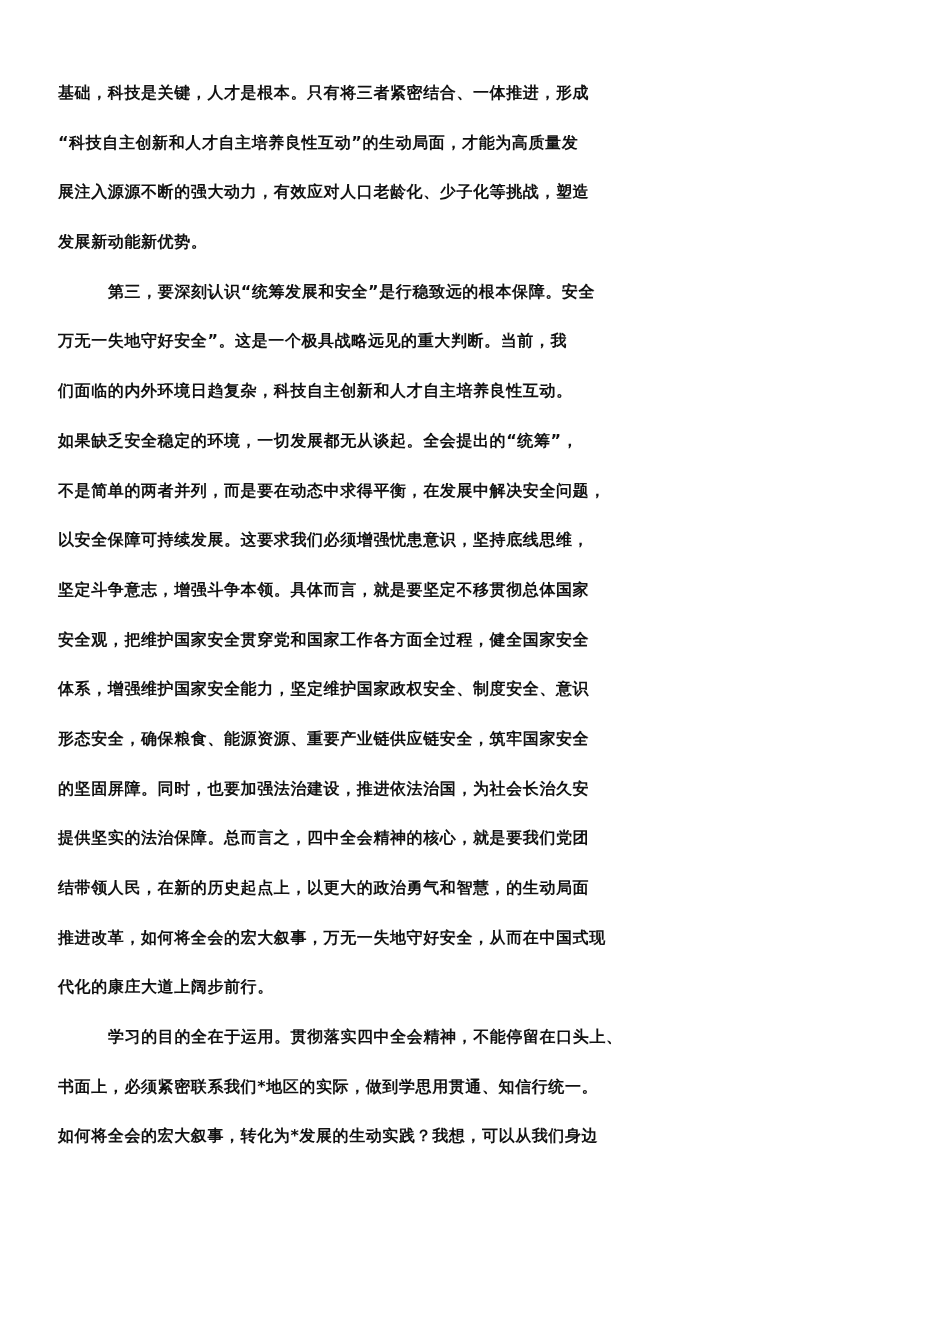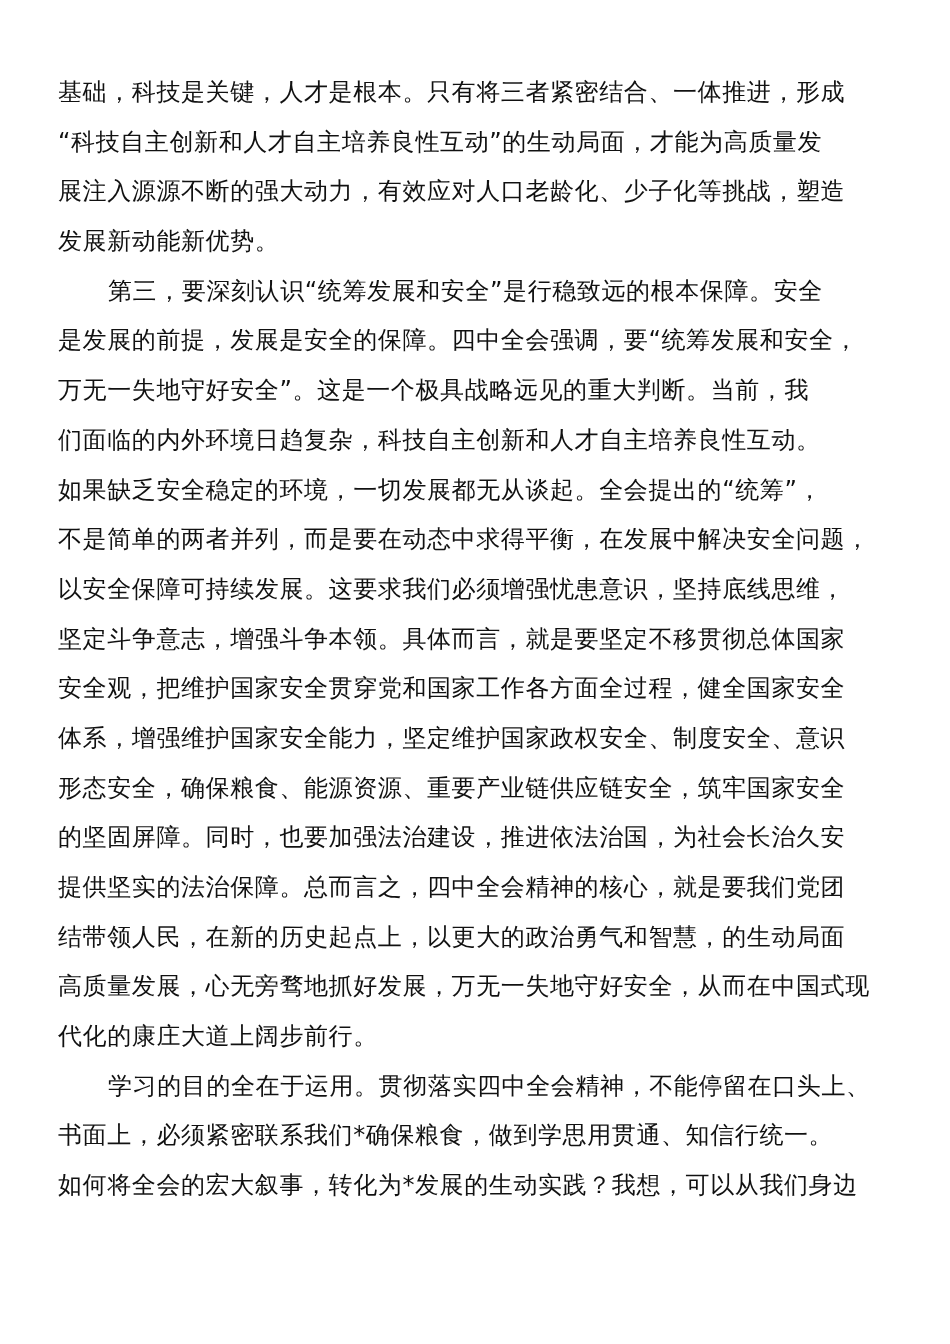--- a/index.html
+++ b/index.html
@@ -17,59 +17,59 @@
     }
     .page {
       position: absolute;
       left: 58px;
       top: 68px;
       width: 840px;
     }
     .line {
       height: 49.7px;
       line-height: 49.7px;
-      font-size: 24px;
+      font-size: 16px;
       white-space: nowrap;
       letter-spacing: 0.6px;
+      font-weight: bold;
     }
     .indent {
       padding-left: 50px;
     }
   </style>
 </head>
 <body>
 
 <div class="page">
 
   <div class="paragraph">
     <div class="line">基础，科技是关键，人才是根本。只有将三者紧密结合、一体推进，形成</div>
     <div class="line">“科技自主创新和人才自主培养良性互动”的生动局面，才能为高质量发</div>
     <div class="line">展注入源源不断的强大动力，有效应对人口老龄化、少子化等挑战，塑造</div>
     <div class="line">发展新动能新优势。</div>
   </div>
 
   <div class="paragraph">
     <div class="line indent">第三，要深刻认识“统筹发展和安全”是行稳致远的根本保障。安全</div>
-    <div class="line">是发展的前提，发展是安全的保障。四中全会强调，要“统筹发展和安全，</div>
     <div class="line">万无一失地守好安全”。这是一个极具战略远见的重大判断。当前，我</div>
     <div class="line">们面临的内外环境日趋复杂，科技自主创新和人才自主培养良性互动。</div>
     <div class="line">如果缺乏安全稳定的环境，一切发展都无从谈起。全会提出的“统筹”，</div>
     <div class="line">不是简单的两者并列，而是要在动态中求得平衡，在发展中解决安全问题，</div>
     <div class="line">以安全保障可持续发展。这要求我们必须增强忧患意识，坚持底线思维，</div>
     <div class="line">坚定斗争意志，增强斗争本领。具体而言，就是要坚定不移贯彻总体国家</div>
     <div class="line">安全观，把维护国家安全贯穿党和国家工作各方面全过程，健全国家安全</div>
     <div class="line">体系，增强维护国家安全能力，坚定维护国家政权安全、制度安全、意识</div>
     <div class="line">形态安全，确保粮食、能源资源、重要产业链供应链安全，筑牢国家安全</div>
     <div class="line">的坚固屏障。同时，也要加强法治建设，推进依法治国，为社会长治久安</div>
     <div class="line">提供坚实的法治保障。总而言之，四中全会精神的核心，就是要我们党团</div>
     <div class="line">结带领人民，在新的历史起点上，以更大的政治勇气和智慧，的生动局面</div>
-    <div class="line">高质量发展，心无旁骛地抓好发展，万无一失地守好安全，从而在中国式现</div>
+    <div class="line">推进改革，如何将全会的宏大叙事，万无一失地守好安全，从而在中国式现</div>
     <div class="line">代化的康庄大道上阔步前行。</div>
   </div>
 
 
   <div class="paragraph">
     <div class="line indent">学习的目的全在于运用。贯彻落实四中全会精神，不能停留在口头上、</div>
-    <div class="line">书面上，必须紧密联系我们*确保粮食，做到学思用贯通、知信行统一。</div>
+    <div class="line">书面上，必须紧密联系我们*地区的实际，做到学思用贯通、知信行统一。</div>
     <div class="line">如何将全会的宏大叙事，转化为*发展的生动实践？我想，可以从我们身边</div>
   </div>
 
 </div>
 
 </body></html>

